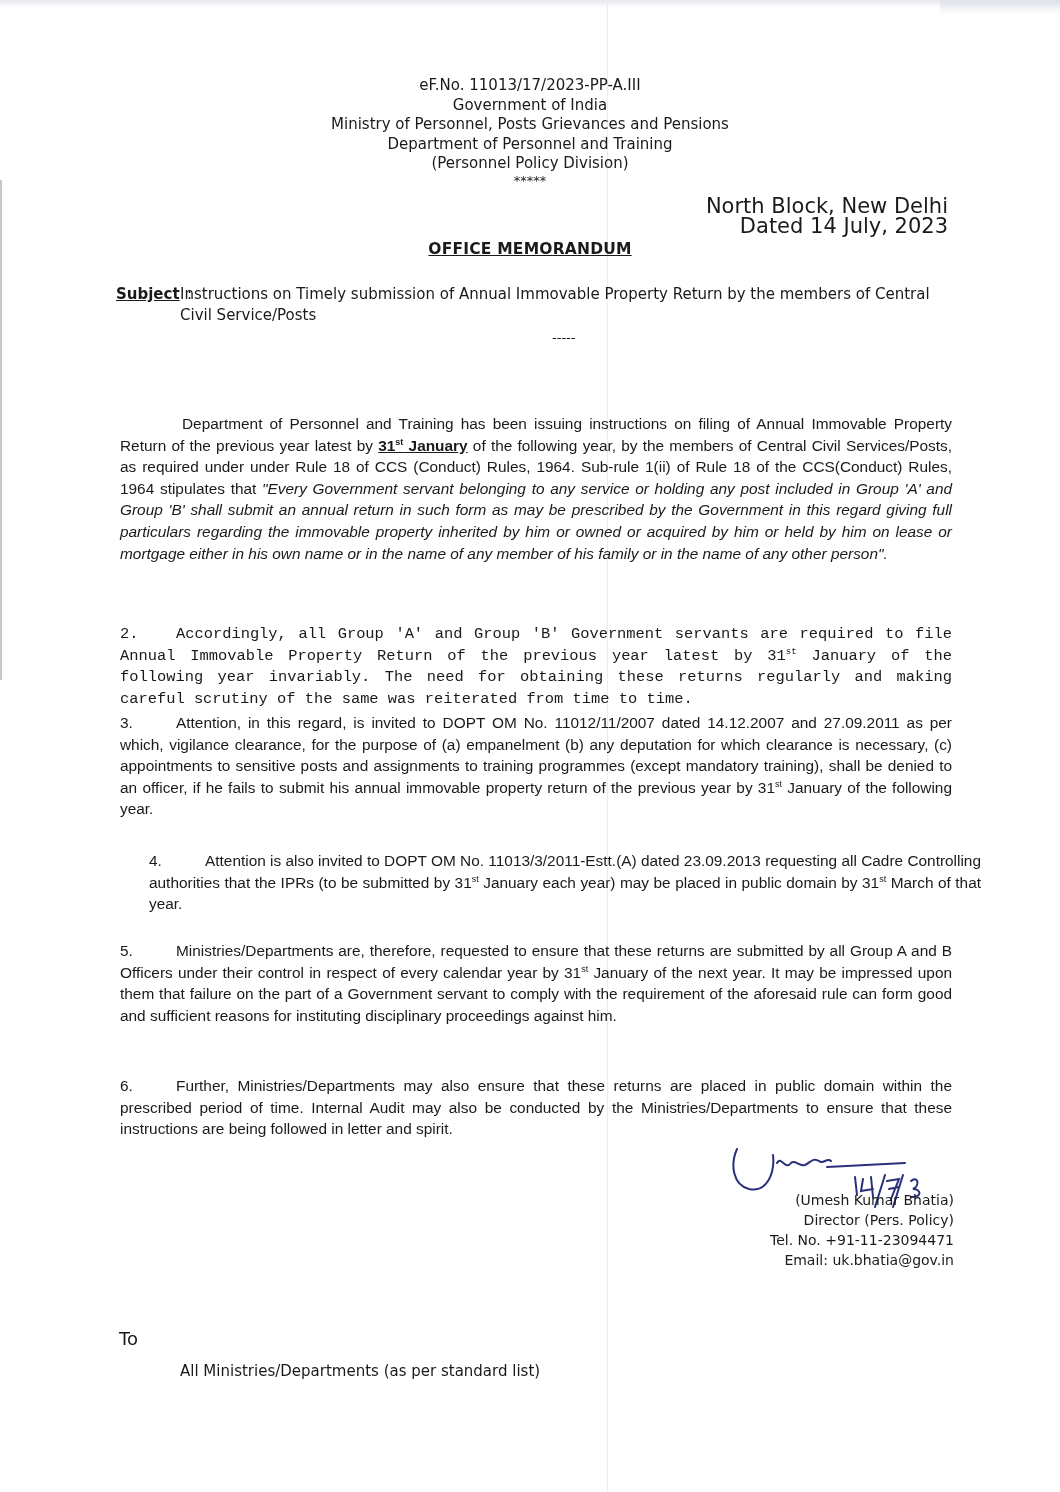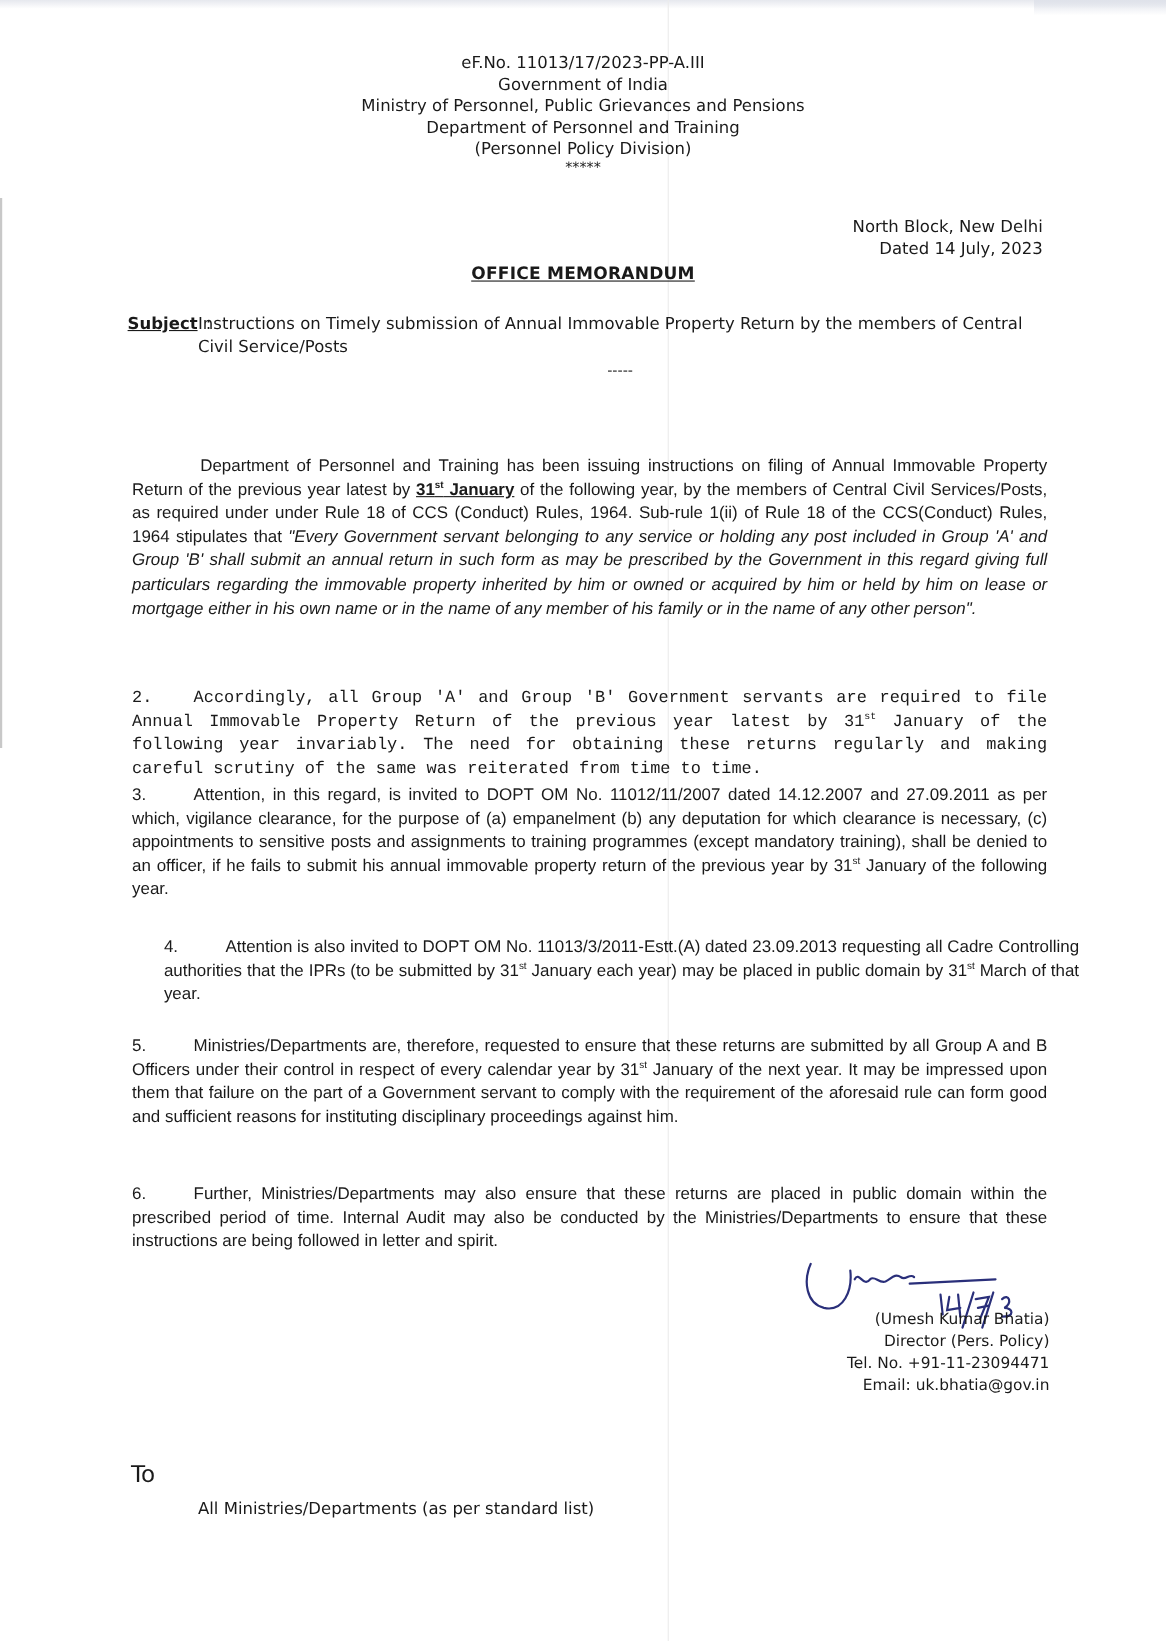--- a/index.html
+++ b/index.html
@@ -7,26 +7,26 @@
     width: 1060px; height: 1492px; background: #ffffff; position: relative; overflow: hidden;
     font-family: "DejaVu Sans", sans-serif; color: #1a1a1a;
   }
   .scan-top { position: absolute; left: 0; top: 0; width: 1060px; height: 8px;
     background: linear-gradient(to bottom, #e6e8ee, #ffffff); }
   .scan-corner { position: absolute; right: 0; top: 0; width: 120px; height: 14px;
     background: linear-gradient(to bottom, #dfe2ea, rgba(255,255,255,0)); }
   .fold { position: absolute; left: 607px; top: 0; width: 1px; height: 1492px; background: #ececec; }
   .edge { position: absolute; left: 0; top: 180px; width: 2px; height: 500px; background: #c8c8c8; }
 
-  .header { position: absolute; left: 0; width: 1060px; top: 48px; text-align: center;
+  .header { position: absolute; left: 0; width: 1060px; top: 76px; text-align: center;
     font-size: 15px; line-height: 19.5px; }
   .header div { white-space: nowrap; }
   .stars { font-size: 13px; letter-spacing: 0px; line-height: 14px; }
 
-  .place { position: absolute; right: 112px; top: 196px; text-align: right; font-size: 15px; line-height: 20px; }
+  .place { position: absolute; right: 112px; top: 196px; text-align: right; font-size: 21px; line-height: 20px; }
 
   .title { position: absolute; left: 0; width: 1060px; top: 240px; text-align: center;
     font-weight: bold; text-decoration: underline; font-size: 15.5px; letter-spacing: 0.2px; }
 
   .subject { position: absolute; left: 116px; top: 284px; width: 840px; font-size: 15px; line-height: 21px; }
   .subject .lbl { position: absolute; left: 0; top: 0; font-weight: bold; text-decoration: underline; }
   .subject .colon { position: absolute; left: 71px; top: 0; }
   .subject .txt { margin-left: 64px; display: block; }
   .dashes { position: absolute; left: 552px; top: 330px; font-size: 13px; letter-spacing: 0px; }
 
@@ -34,35 +34,35 @@
     text-align: justify; font-family: "Liberation Sans", sans-serif; }
   .para .num { display: inline-block; width: 56px; }
   .para .indent { display: inline-block; width: 62px; }
   .para i { font-style: italic; }
   .para sup { font-size: 9px; line-height: 0; vertical-align: super; }
   .bold-date { font-weight: bold; text-decoration: underline; }
 
   .sig { position: absolute; right: 105px; top: 1145px; width: 240px; height: 70px; }
   .sig-block { position: absolute; right: 106px; top: 1190px; text-align: right; font-size: 14px; line-height: 20px; }
 
-  .to { position: absolute; left: 119px; top: 1328px; font-size: 21px; }
+  .to { position: absolute; left: 119px; top: 1328px; font-size: 18px; }
   .recipients { position: absolute; left: 180px; top: 1362px; font-size: 15px; }
 </style>
 </head>
 <body>
 
 <div class="scan-top"></div>
 <div class="scan-corner"></div>
 <div class="fold"></div>
 <div class="edge"></div>
 
 <div class="header">
   <div>eF.No. 11013/17/2023-PP-A.III</div>
   <div>Government of India</div>
-  <div>Ministry of Personnel, Public Grievances and Pensions</div>
+  <div>Ministry of Personnel, Posts Grievances and Pensions</div>
   <div>Department of Personnel and Training</div>
   <div>(Personnel Policy Division)</div>
   <div class="stars">*****</div>
 </div>
 
 <div class="place">
   <div>North Block, New Delhi</div>
   <div>Dated 14 July, 2023</div>
 </div>
 

